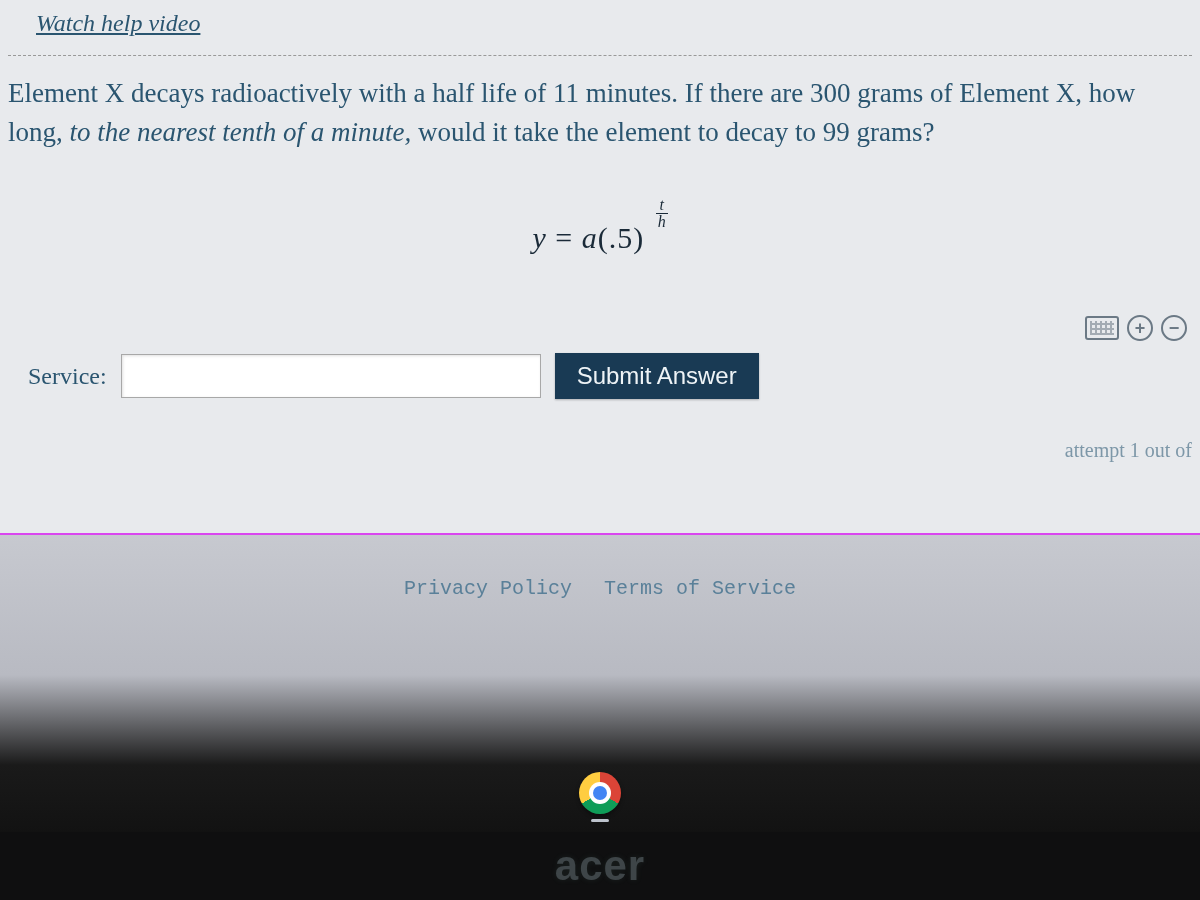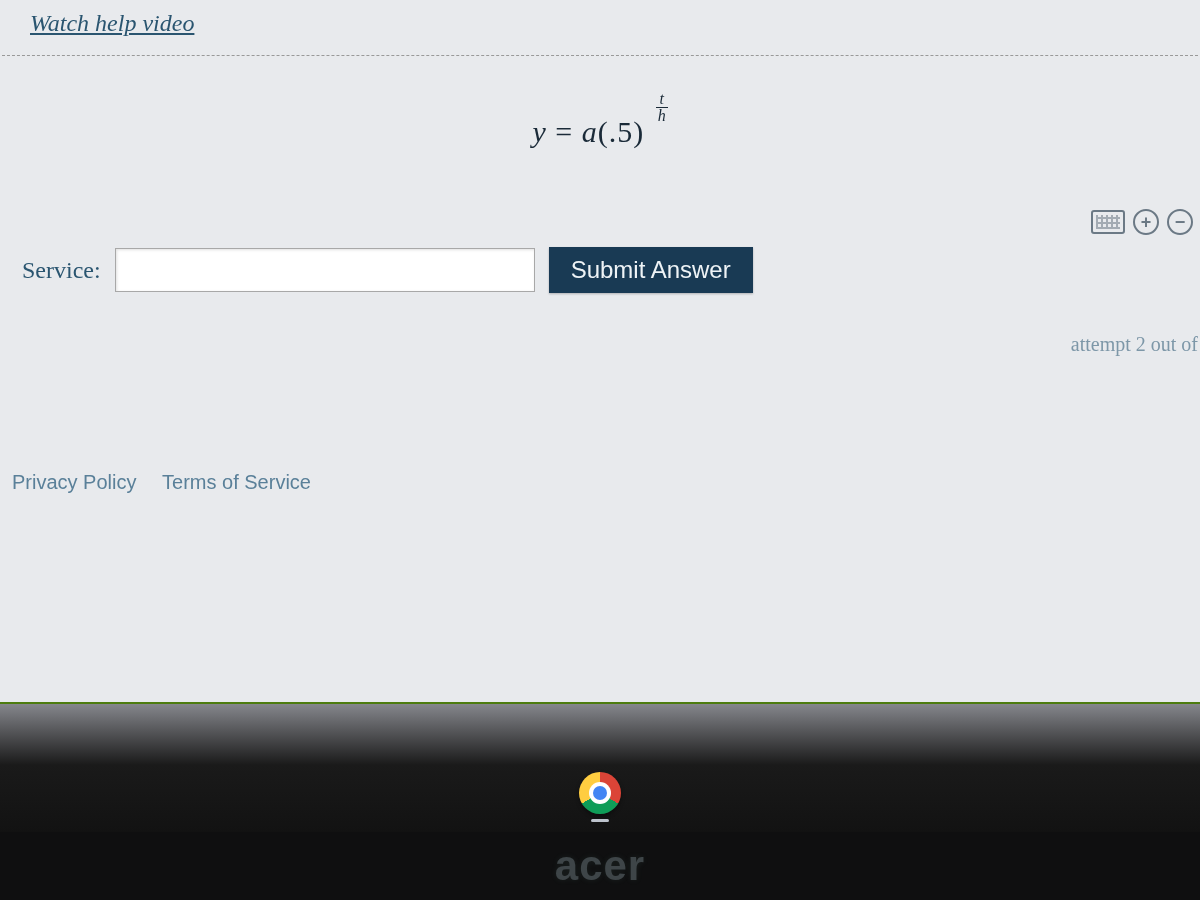--- a/index.html
+++ b/index.html
@@ -5,23 +5,23 @@
     * { box-sizing: border-box; margin: 0; padding: 0; }
     html, body { width: 1200px; height: 900px; overflow: hidden; }
     body {
       font-family: Georgia, 'Times New Roman', serif;
       background: linear-gradient(180deg, #d8dae0 0%, #d0d2d8 50%, #b8bac2 75%, #1a1a1a 85%, #0a0a0a 100%);
       color: #3a4d5c;
       position: relative;
     }
     .content-area {
       background: #e8eaed;
-      padding: 0 2px;
-      height: 704px;
-      border-bottom: 2px solid #4d7c0f;
+      padding: 0 8px;
+      height: 535px;
+      border-bottom: 2px solid #d946ef;
     }
     .help-link-row {
       padding: 10px 0 18px 28px;
       border-bottom: 1px dashed #999;
       margin-bottom: 18px;
     }
     .help-link {
       font-style: italic;
       color: #2a5570;
       font-size: 24px;
@@ -140,23 +140,23 @@
       box-shadow: 0 1px 2px rgba(0,0,0,.25);
     }
     .attempt-text {
       text-align: right;
       color: #7d97a8;
       font-size: 20px;
       padding-right: 0;
       margin-top: 40px;
     }
     .footer-links {
-      text-align: left;
+      text-align: center;
       padding-top: 115px;
-      font-family: Liberation Sans, sans-serif;
+      font-family: Liberation Mono, monospace;
       font-size: 20px;
     }
     .footer-links a {
       color: #5a8099;
       text-decoration: none;
       margin: 0 10px;
     }
     .taskbar {
       position: absolute;
       bottom: 78px;
@@ -220,20 +220,23 @@
   </style>
 </head>
 <body>
 
 <div class="content-area">
 
   <div class="help-link-row">
     <a class="help-link">Watch help video</a>
   </div>
 
+  <p class="problem-text">
+    <span>Element X decays radioactively with a half life of 11 minutes. If there are 300 grams of Element X, how long, </span><span class="italic">to the nearest tenth of a minute,</span><span> would it take the element to decay to 99 grams?</span>
+  </p>
 
   <div class="formula-row">
     <span class="formula">
       <span class="base">
         <span>y</span><span style="font-style:normal;"> = </span><span>a</span><span style="font-style:normal;">(</span><span style="font-style:normal;">.5</span><span style="font-style:normal;">)</span>
       </span><span class="exp">
         <span class="num">t</span>
         <span class="den">h</span>
       </span>
     </span>
@@ -244,21 +247,21 @@
     <div class="circle-btn">+</div>
     <div class="circle-btn">−</div>
   </div>
 
   <div class="answer-row">
     <span class="answer-label">Service:</span>
     <input class="answer-input" type="text" value="" style="">
     <button class="submit-btn">Submit Answer</button>
   </div>
 
-  <div class="attempt-text">attempt 2 out of</div>
+  <div class="attempt-text">attempt 1 out of</div>
 
   <div class="footer-links">
     <a>Privacy Policy</a>
     <a>Terms of Service</a>
   </div>
 
 </div>
 
 <div class="taskbar">
   <div style="position:relative;">

